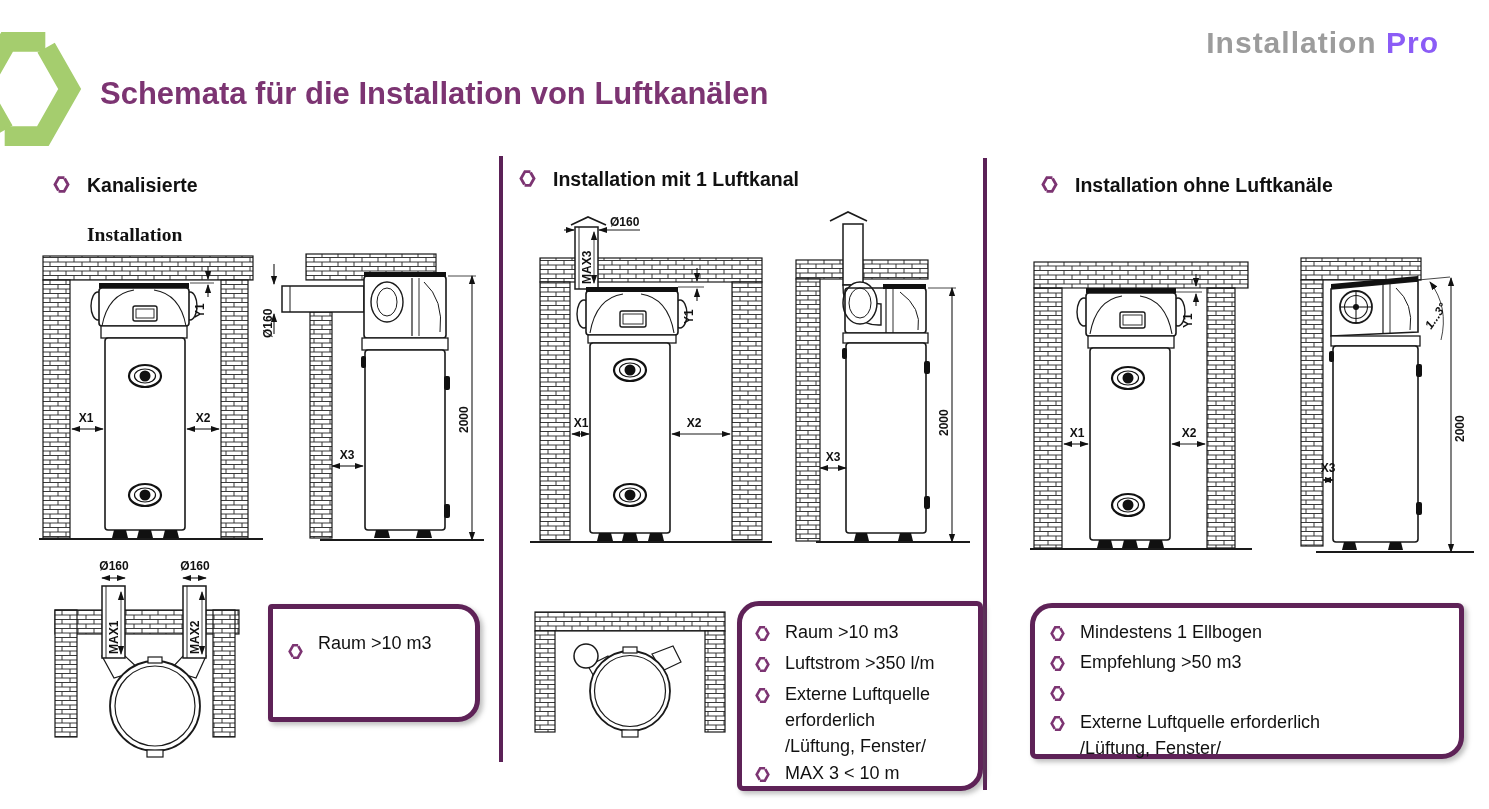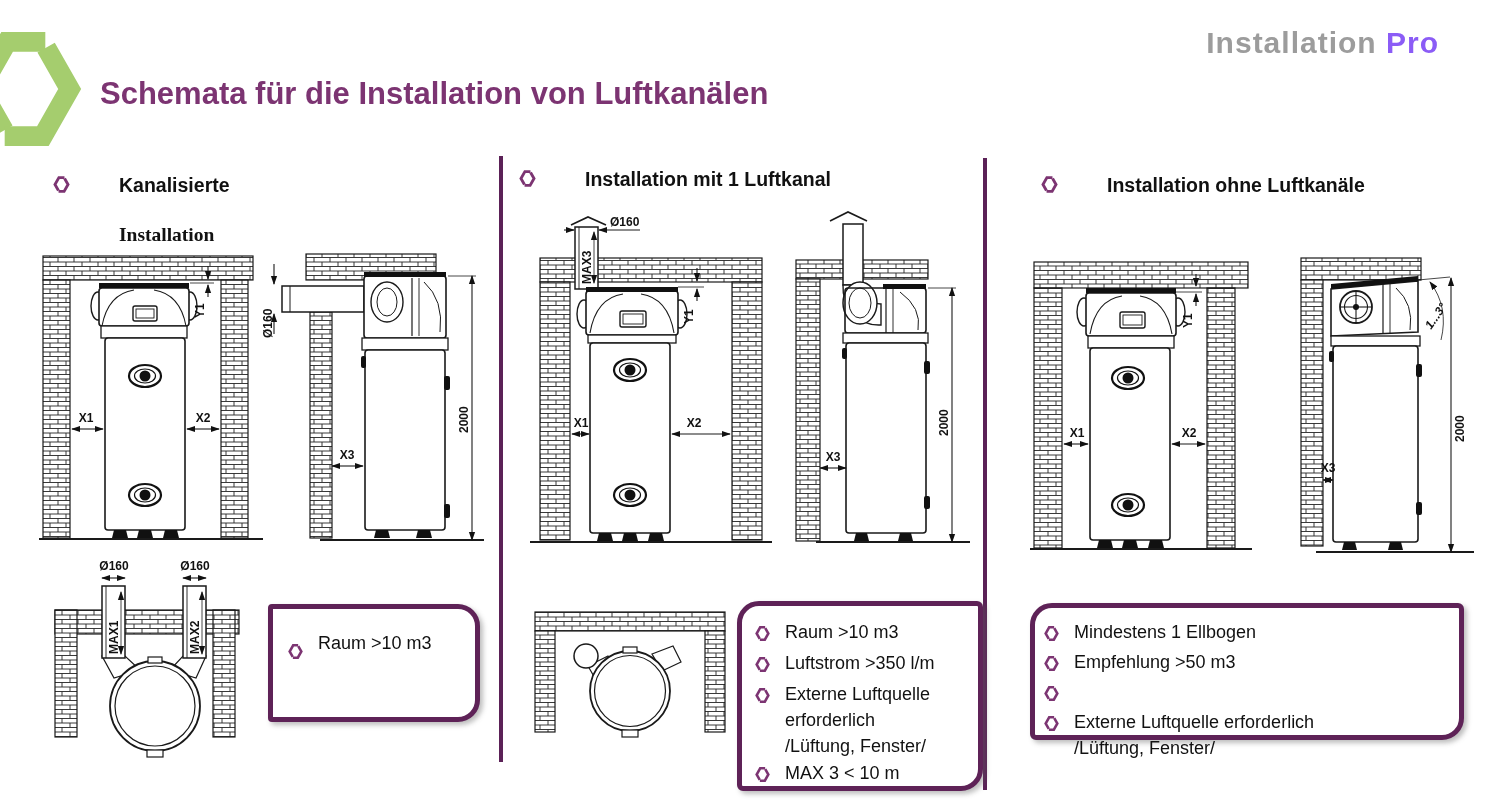--- a/index.html
+++ b/index.html
@@ -14,31 +14,31 @@
 
   .logo-green { position:absolute; left:-40px; top:22px; }
 
   .sep { position:absolute; width:4px; background:#5b2157; }
   #sep1 { left:499px; top:156px; height:606px; }
   #sep2 { left:983px; top:158px; height:632px; }
 
   .col-heading { position:absolute; display:flex; gap:16px; align-items:flex-start;
                  font-size:19.5px; font-weight:bold; color:#111; }
   .col-heading .bullet-icon { margin-top:1px; }
-  .col-heading .ht div { line-height:1.2;margin-left:32px; }
+  .col-heading .ht div { line-height:1.2; }
   .col-heading .ht .line2 { margin-top:26px;font-family:Liberation Serif, serif; }
 
   .note-box { position:absolute; border:5px solid #5e2257; background:#fff;
               box-shadow:3px 3px 5px rgba(90,90,90,0.4); }
   #box1 { left:268px; top:604px; width:212px; height:118px;
           border-radius:4px 22px 22px 4px; padding:14px 6px 0 14px; overflow:visible; }
   #box2 { left:737px; top:601px; width:246px; height:190px;
           border-radius:22px 6px 22px 6px; padding:13px 6px 0 12px; }
-  #box3 { left:1030px; top:603px; width:434px; height:137px;
-          border-radius:22px 6px 22px 6px; padding:11px 6px 0 8px; }
+  #box3 { left:1030px; top:603px; width:434px; height:156px;
+          border-radius:22px 6px 22px 6px; padding:11px 6px 0 14px; }
 
   .note-box ul { list-style:none; }
   .note-box li { display:flex; gap:14px; align-items:flex-start; font-size:18px; color:#111; }
   .note-box li .bullet-icon { flex:0 0 auto; }
   #box1 li { line-height:40px; margin-bottom:6px; }
   #box1 li .bullet-icon { margin-top:11px; }
   #box1 .note-text { width:136px; }
   #box2 li { line-height:26px; margin-bottom:1px; }
   #box2 li .bullet-icon { margin-top:4px; }
   #box2 .note-text { width:165px; }

